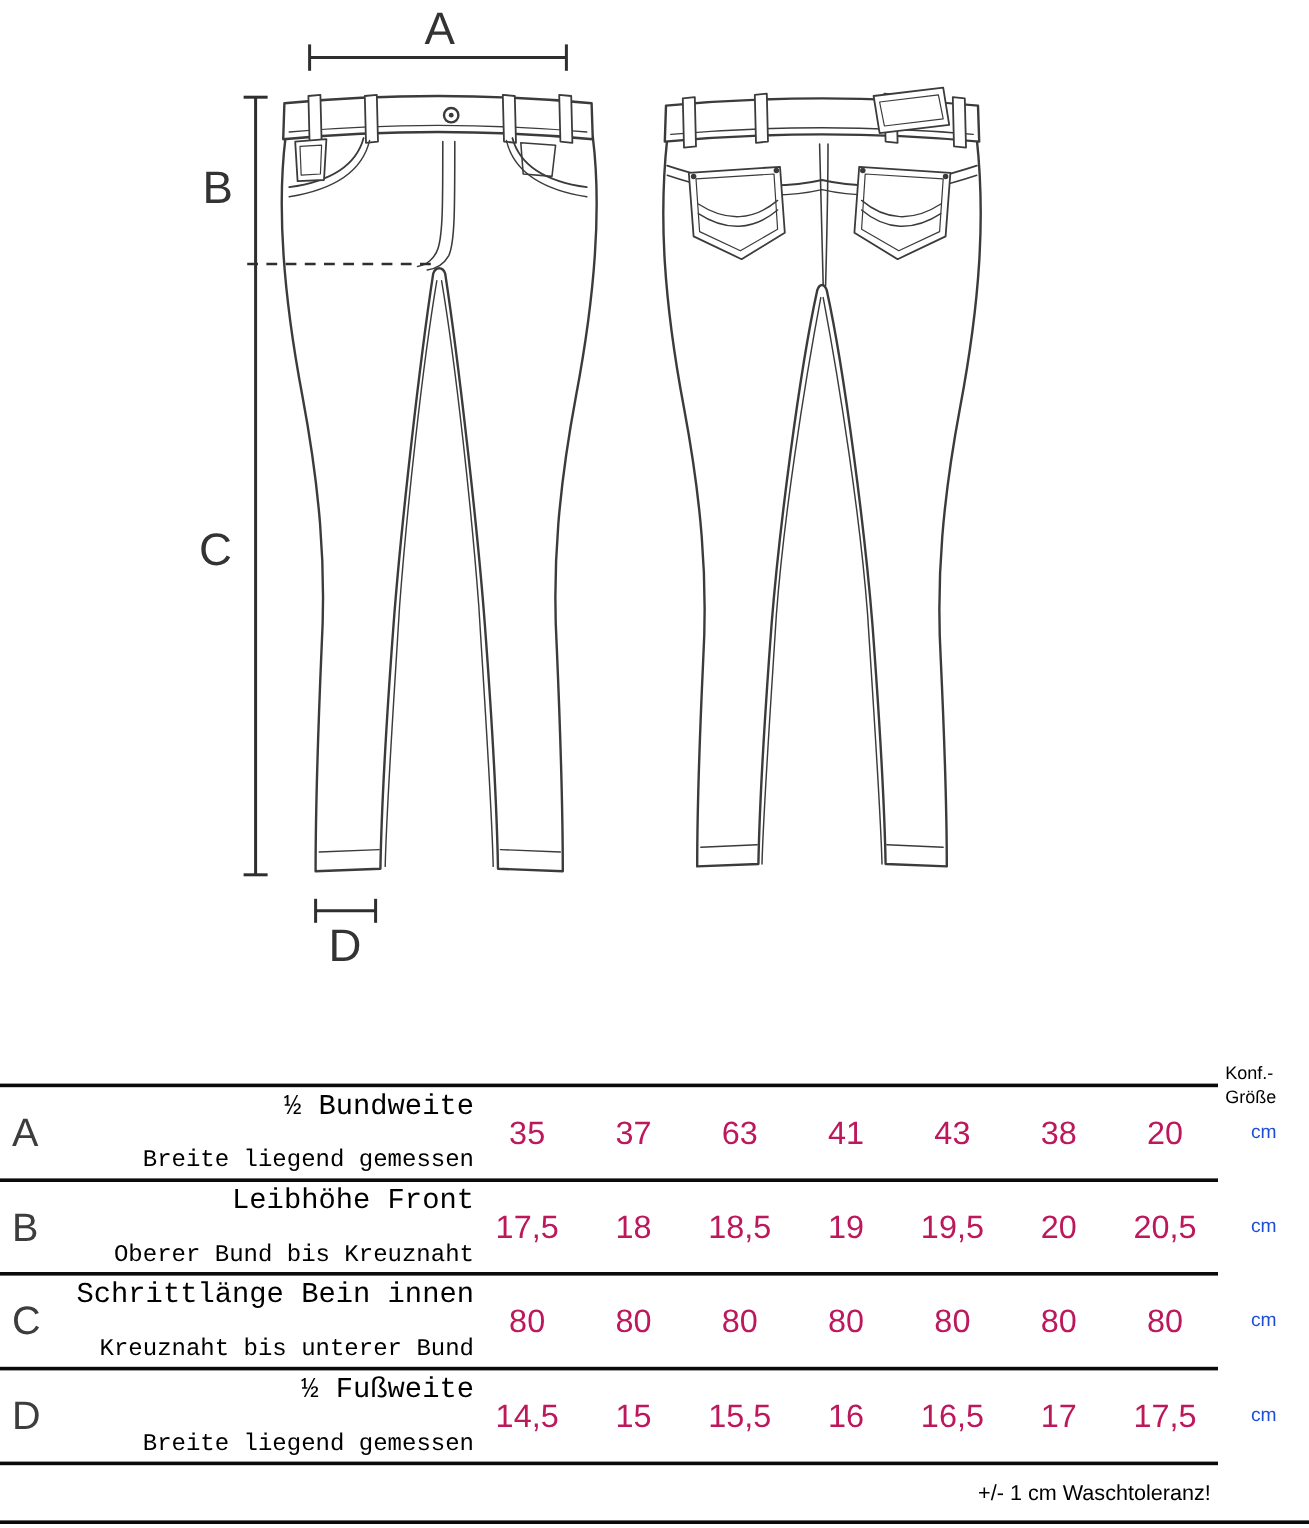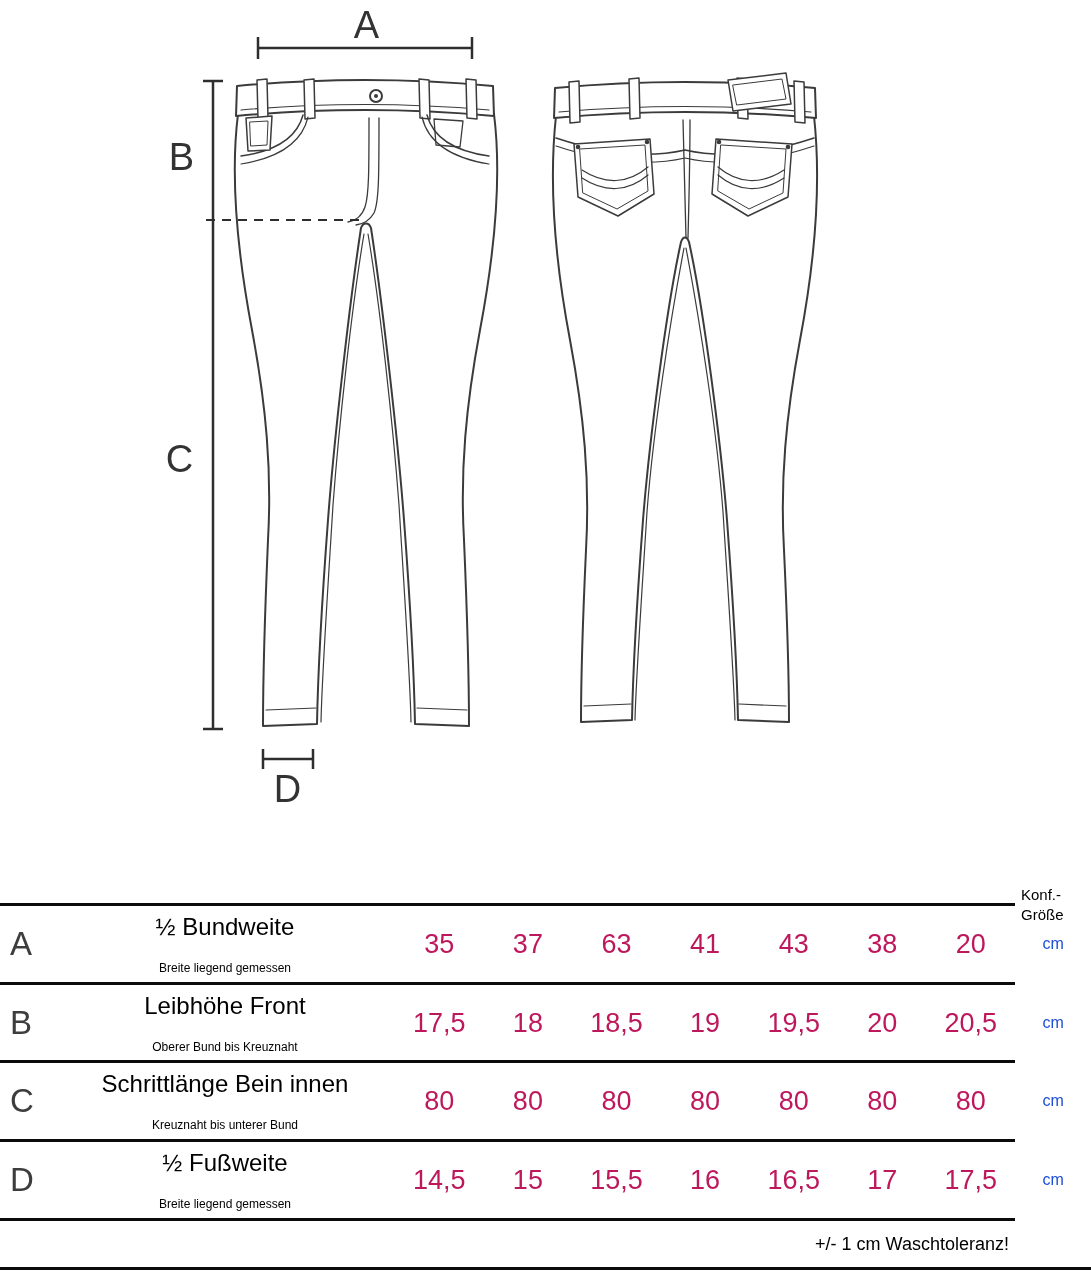--- a/index.html
+++ b/index.html
@@ -13,23 +13,23 @@
   .sizes-band { position: absolute; left: 395px; top: 828px; width: 620px; height: 75px; background: #d9d9d9; display: flex; align-items: center; }
   .size-cell { flex: 1; text-align: center; font-size: 37px; font-weight: 300; color: #3f3f3f; letter-spacing: 1px; }
 
   .konf { position: absolute; left: 1021px; top: 885px; width: 70px; font-size: 15px; color: #000; line-height: 1.3; }
 
   .rule { position: absolute; left: 0; width: 1015px; height: 3px; background: #0b0b0b; }
   .rule.full { width: 1091px; }
 
   .trow { position: absolute; left: 0; width: 1091px; height: 76px; display: grid; grid-template-columns: 55px 340px repeat(7, 88.6px) 76px; align-items: center; }
   .letter { font-size: 33px; font-weight: 300; color: #3d3d3d; padding-left: 10px; }
-  .labelcell { text-align: center; }
+  .labelcell { text-align: right; font-family: Liberation Mono, monospace; }
   .labelcell .main { font-size: 24px; color: #000; }
-  .labelcell .sub { font-size: 12px; color: #000; margin-top: 20px; }
+  .labelcell .sub { font-size: 20px; color: #000; margin-top: 20px; }
   .val { text-align: center; font-size: 27px; color: #be185d; }
   .unit { text-align: center; font-size: 16px; color: #1d4ed8; }
 
   .footer-note { position: absolute; top: 1234px; right: 82px; width: 500px; text-align: right; font-size: 18px; color: #000; }
 </style>
 </head>
 <body>
 
 <div class="page">
 

